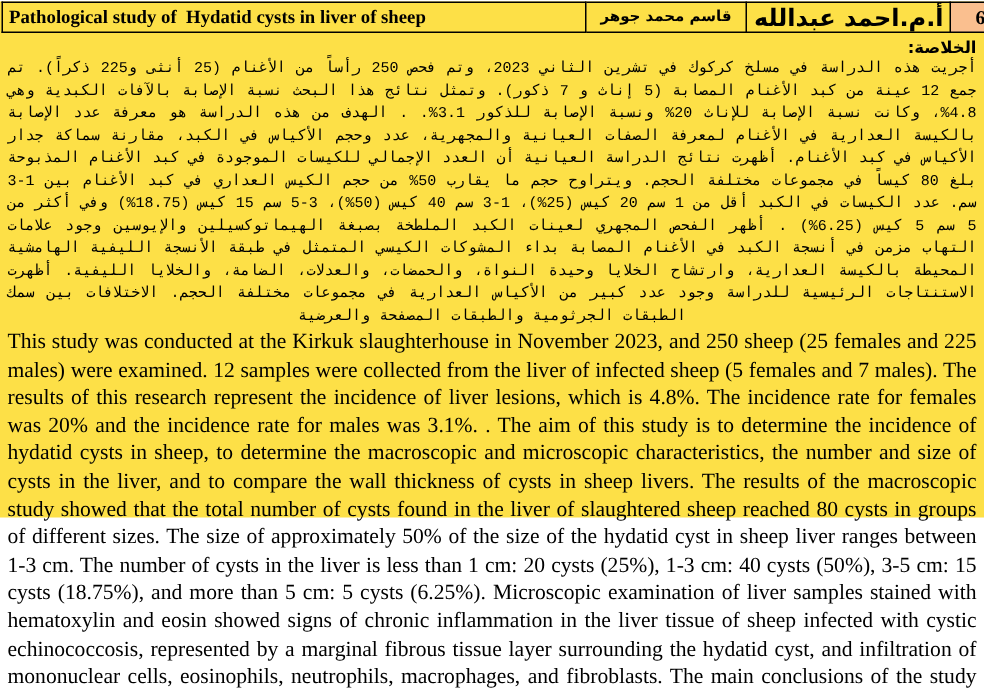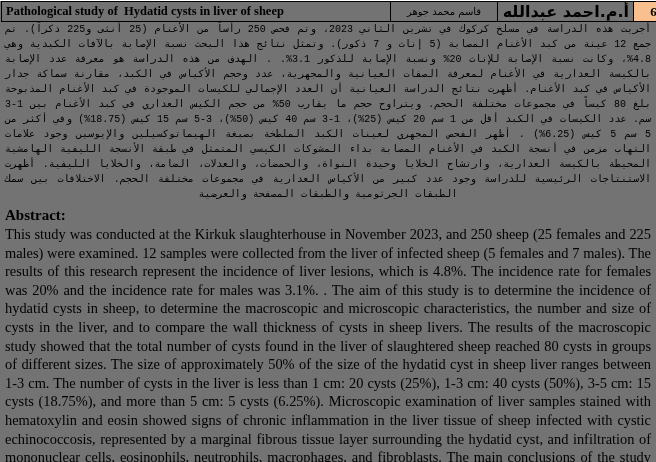--- a/index.html
+++ b/index.html
@@ -5,23 +5,23 @@
   html, body {
     margin: 0;
     padding: 0;
     width: 656px;
     height: 462px;
     overflow: hidden;
     background: #ffffff;
   }
   .page {
     width: 656px;
-    height: 462px;
+    height: 344px;
     box-sizing: border-box;
-    background: #737373;
+    background: #fde047;
     color: #000000;
   }
   
   table.header-table {
     border-collapse: collapse;
     table-layout: fixed;
     width: 654px;
     margin: 1px 1px 0 1px;
   }
   table.header-table td {
@@ -35,21 +35,21 @@
     width: 380px;
     font-family: "Liberation Serif", serif;
     font-weight: bold;
     font-size: 12.5px;
     text-align: left;
     white-space: pre-wrap;
   }
   td.cell-name-mid {
     width: 98px;
     font-family: "DejaVu Sans", sans-serif;
-    font-weight: normal;
+    font-weight: bold;
     font-size: 10px;
     text-align: center;
     direction: rtl;
     white-space: nowrap;
   }
   td.cell-name-right {
     width: 127px;
     font-family: "DejaVu Sans", sans-serif;
     font-weight: bold;
     font-size: 16px;
@@ -111,20 +111,20 @@
     <tbody>
       <tr>
         <td class="cell-title">Pathological study of  Hydatid cysts in liver of sheep</td>
         <td class="cell-name-mid">قاسم محمد جوهر</td>
         <td class="cell-name-right">أ.م.احمد عبدالله سلطان</td>
         <td class="cell-number">6</td>
       </tr>
     </tbody>
   </table>
 
+  <div class="arabic-heading">الخلاصة:</div>
 
   <p class="arabic-body">أجريت هذه الدراسة في مسلخ كركوك في تشرين الثاني 2023، وتم فحص 250 رأساً من الأغنام (25 أنثى و225 ذكراً). تم جمع 12 عينة من كبد الأغنام المصابة (5 إناث و 7 ذكور). وتمثل نتائج هذا البحث نسبة الإصابة بالآفات الكبدية وهي 4.8%، وكانت نسبة الإصابة للإناث 20% ونسبة الإصابة للذكور 3.1%. . الهدف من هذه الدراسة هو معرفة عدد الإصابة بالكيسة العدارية في الأغنام لمعرفة الصفات العيانية والمجهرية، عدد وحجم الأكياس في الكبد، مقارنة سماكة جدار الأكياس في كبد الأغنام. أظهرت نتائج الدراسة العيانية أن العدد الإجمالي للكيسات الموجودة في كبد الأغنام المذبوحة بلغ 80 كيساً في مجموعات مختلفة الحجم. ويتراوح حجم ما يقارب 50% من حجم الكيس العداري في كبد الأغنام بين 1-3 سم. عدد الكيسات في الكبد أقل من 1 سم 20 كيس (25%)، 1-3 سم 40 كيس (50%)، 3-5 سم 15 كيس (18.75%) وفي أكثر من 5 سم 5 كيس (6.25%) . أظهر الفحص المجهري لعينات الكبد الملطخة بصبغة الهيماتوكسيلين والإيوسين وجود علامات التهاب مزمن في أنسجة الكبد في الأغنام المصابة بداء المشوكات الكيسي المتمثل في طبقة الأنسجة الليفية الهامشية المحيطة بالكيسة العدارية، وارتشاح الخلايا وحيدة النواة، والحمضات، والعدلات، الضامة، والخلايا الليفية. أظهرت الاستنتاجات الرئيسية للدراسة وجود عدد كبير من الأكياس العدارية في مجموعات مختلفة الحجم. الاختلافات بين سمك الطبقات الجرثومية والطبقات المصفحة والعرضية</p>
 
-  <div class="english-heading">Abstract:</div>
 
   <p class="english-body">This study was conducted at the Kirkuk slaughterhouse in November 2023, and 250 sheep (25 females and 225 males) were examined. 12 samples were collected from the liver of infected sheep (5 females and 7 males). The results of this research represent the incidence of liver lesions, which is 4.8%. The incidence rate for females was 20% and the incidence rate for males was 3.1%. . The aim of this study is to determine the incidence of hydatid cysts in sheep, to determine the macroscopic and microscopic characteristics, the number and size of cysts in the liver, and to compare the wall thickness of cysts in sheep livers. The results of the macroscopic study showed that the total number of cysts found in the liver of slaughtered sheep reached 80 cysts in groups of different sizes. The size of approximately 50% of the size of the hydatid cyst in sheep liver ranges between 1-3 cm. The number of cysts in the liver is less than 1 cm: 20 cysts (25%), 1-3 cm: 40 cysts (50%), 3-5 cm: 15 cysts (18.75%), and more than 5 cm: 5 cysts (6.25%). Microscopic examination of liver samples stained with hematoxylin and eosin showed signs of chronic inflammation in the liver tissue of sheep infected with cystic echinococcosis, represented by a marginal fibrous tissue layer surrounding the hydatid cyst, and infiltration of mononuclear cells, eosinophils, neutrophils, macrophages, and fibroblasts. The main conclusions of the study showed the presence of a large number of hydatid cysts in different size groups. Differences between the thickness of the germ layers and the laminated and adventitious layers</p>
 
 </div>
 
 </body></html>

